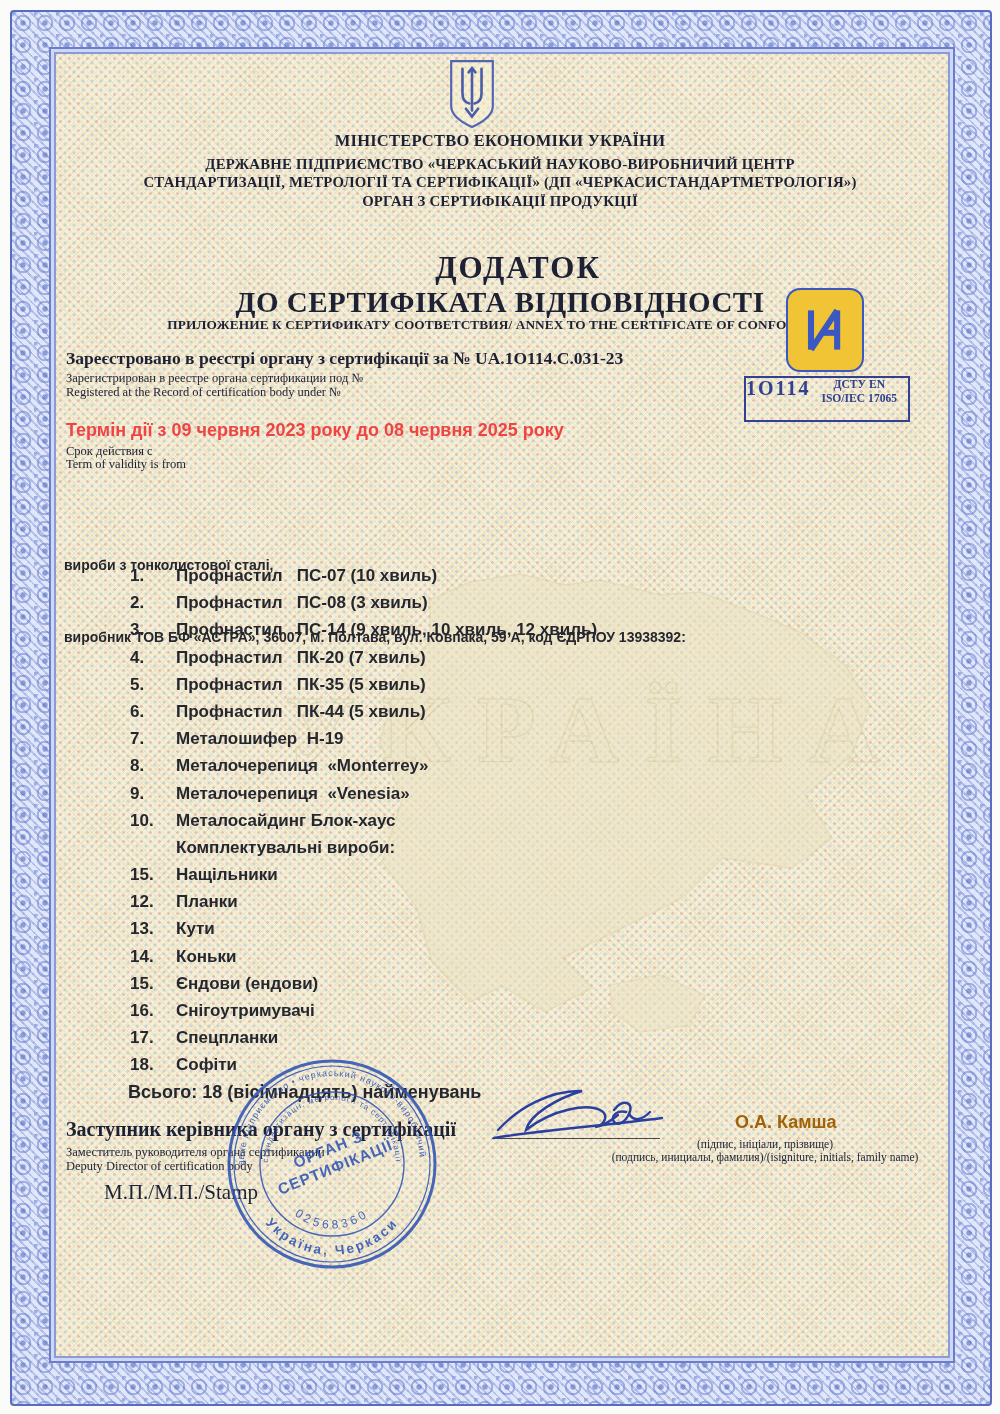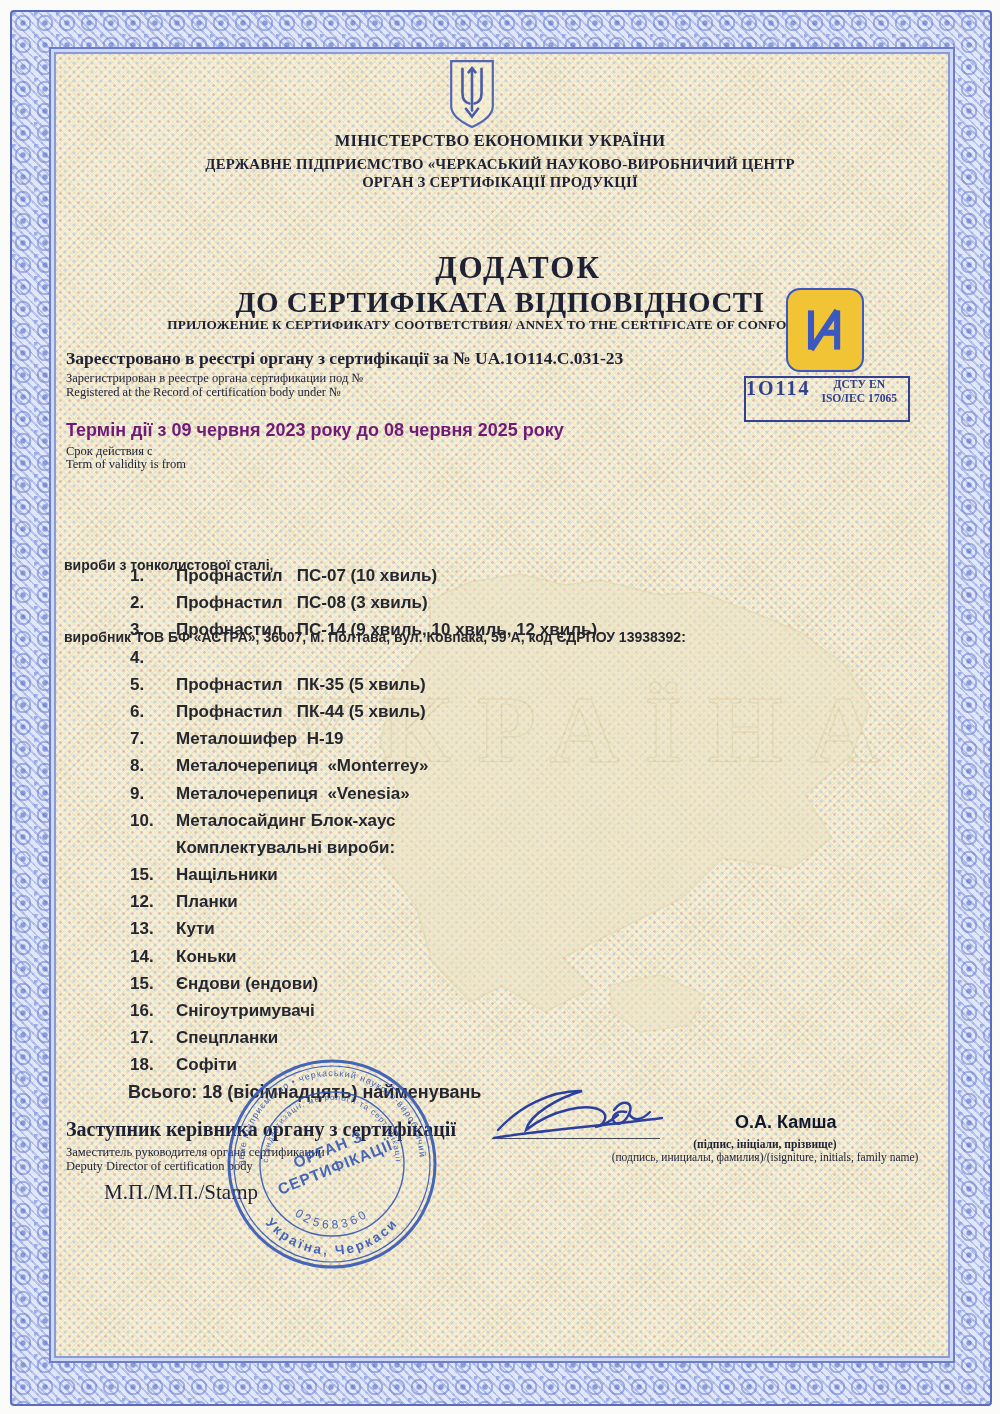--- a/index.html
+++ b/index.html
@@ -45,37 +45,37 @@
   .ministry .l2,.ministry .l3,.ministry .l4{font-size:14.8px;}
 
   .title1{left:0;right:0;top:250px;font-size:31px;font-weight:bold;letter-spacing:2px;padding-left:36px;}
   .title2{left:0;right:0;top:286px;font-size:29px;font-weight:bold;letter-spacing:.5px;}
   .titlesub{left:0;right:0;top:317px;font-size:13.3px;font-weight:bold;letter-spacing:.1px;}
 
   .reg1{left:66px;top:348px;font-size:17.5px;font-weight:bold;}
   .reg2{left:66px;top:371px;font-size:12.5px;}
   .reg3{left:66px;top:385px;font-size:12.5px;}
 
-  .val1{left:66px;top:420px;font-size:18px;font-weight:bold;color:#701a75;}
+  .val1{left:66px;top:420px;font-size:18px;font-weight:bold;color:#ef4444;}
   .val2{left:66px;top:444px;font-size:12.5px;}
   .val3{left:66px;top:457px;font-size:12.5px;}
 
   .intro{left:64px;top:505px;font-size:14px;font-weight:bold;line-height:24px;color:#26262e;white-space:pre-wrap;}
 
   .prodlist{left:130px;top:566px;width:720px;}
   .row{display:flex;height:27.2px;font-size:17px;font-weight:bold;color:#26262e;font-family:"Liberation Sans",sans-serif;white-space:pre;}
   .row .num{width:46px;flex:none;}
   .total{left:128px;top:1082px;font-size:18px;font-weight:bold;color:#26262e;}
 
   .sig-title{left:66px;top:1118px;font-size:20px;font-weight:bold;}
   .sig-ru{left:66px;top:1145px;font-size:12.5px;}
   .sig-en{left:66px;top:1159px;font-size:12.5px;}
   .mp{left:104px;top:1180px;font-size:21px;}
-  .sig-name{left:735px;top:1112px;font-size:18px;font-weight:bold;color:#0f172a;}
-  .cap1{left:615px;top:1138px;width:300px;text-align:center;font-size:11.5px;font-weight:bold;}
+  .sig-name{left:735px;top:1112px;font-size:18px;font-weight:bold;color:#a16207;}
+  .cap1{left:615px;top:1138px;width:300px;text-align:center;font-size:11.5px;}
   .cap2{left:600px;top:1151px;width:330px;text-align:center;font-size:11.5px;}
   .sigline{left:492px;top:1138px;width:168px;border-bottom:1.5px solid #4a4a55;height:0;}
 
   .markbox{
     left:744px;top:376px;width:162px;height:42px;
     border:2px solid #31418f;color:#31418f;
     display:flex;flex-direction:row;justify-content:center;text-align:center;
   }
   .markbox .code{font-size:20px;font-weight:bold;letter-spacing:2px;line-height:20px;}
   .markbox .std{font-size:11.6px;font-weight:bold;line-height:14px;}
@@ -116,20 +116,21 @@
       <path d="M19,12 V40 Q19,50 27,52"></path>
       <path d="M41,12 V40 Q41,50 33,52"></path>
       <path d="M23,58 L30,67 L37,58"></path>
       <path d="M26,16 L30,11 L34,16"></path>
     </g>
   </svg>
 
   <div class="abs serif center ink ministry">
     <div class="l1">МІНІСТЕРСТВО ЕКОНОМІКИ УКРАЇНИ</div>
     <div class="l2">ДЕРЖАВНЕ ПІДПРИЄМСТВО «ЧЕРКАСЬКИЙ НАУКОВО-ВИРОБНИЧИЙ ЦЕНТР</div>
+    <div class="l3">СТАНДАРТИЗАЦІЇ, МЕТРОЛОГІЇ ТА СЕРТИФІКАЦІЇ» (ДП «ЧЕРКАСИСТАНДАРТМЕТРОЛОГІЯ»)</div>
     <div class="l4">ОРГАН З СЕРТИФІКАЦІЇ ПРОДУКЦІЇ</div>
   </div>
 
   <div class="abs serif center ink title1">ДОДАТОК</div>
   <div class="abs serif center ink title2">ДО СЕРТИФІКАТА ВІДПОВІДНОСТІ</div>
   <div class="abs serif center ink titlesub">ПРИЛОЖЕНИЕ К СЕРТИФИКАТУ СООТВЕТСТВИЯ/ ANNEX TO THE CERTIFICATE OF CONFORMITY</div>
 
   <div class="abs logo">
     <svg width="56" height="56" viewBox="0 0 60 60">
       <g stroke="#3b57c2" stroke-width="6.5" fill="none">
@@ -170,20 +171,21 @@
         <span class="txt">Профнастил   ПС-08 (3 хвиль)</span>
       </div>
 
       <div class="row">
         <span class="num">3.</span>
         <span class="txt">Профнастил   ПС-14 (9 хвиль, 10 хвиль, 12 хвиль)</span>
       </div>
 
       <div class="row">
         <span class="num">4.</span>
+        <span class="txt">Профнастил   ПК-20 (7 хвиль)</span>
       </div>
 
       <div class="row">
         <span class="num">5.</span>
         <span class="txt">Профнастил   ПК-35 (5 хвиль)</span>
       </div>
 
       <div class="row">
         <span class="num">6.</span>
         <span class="txt">Профнастил   ПК-44 (5 хвиль)</span>

